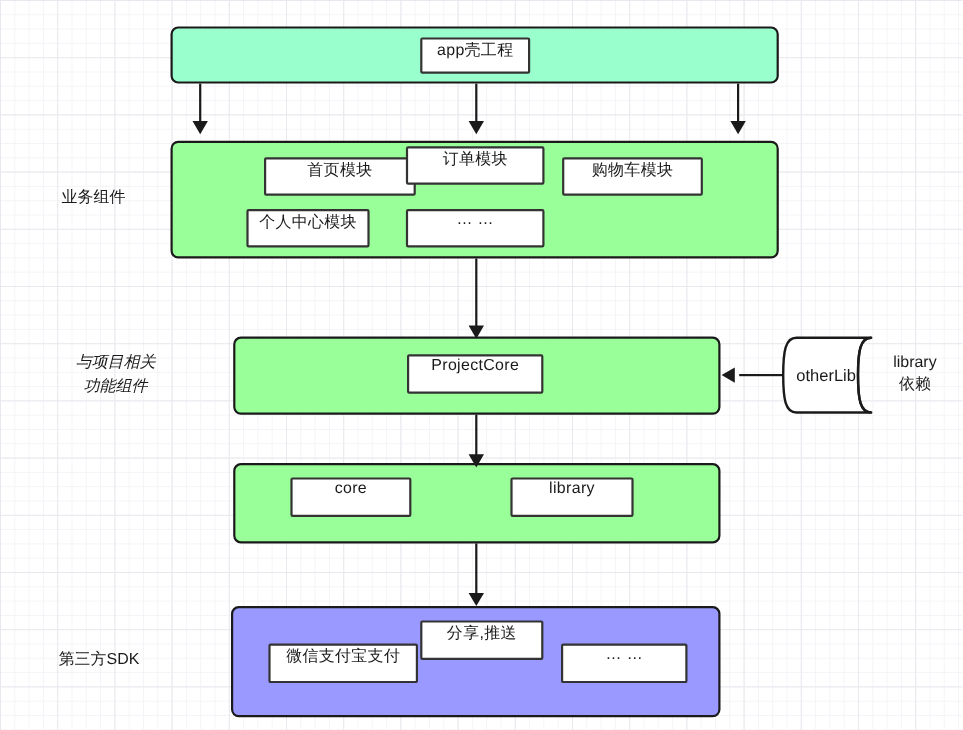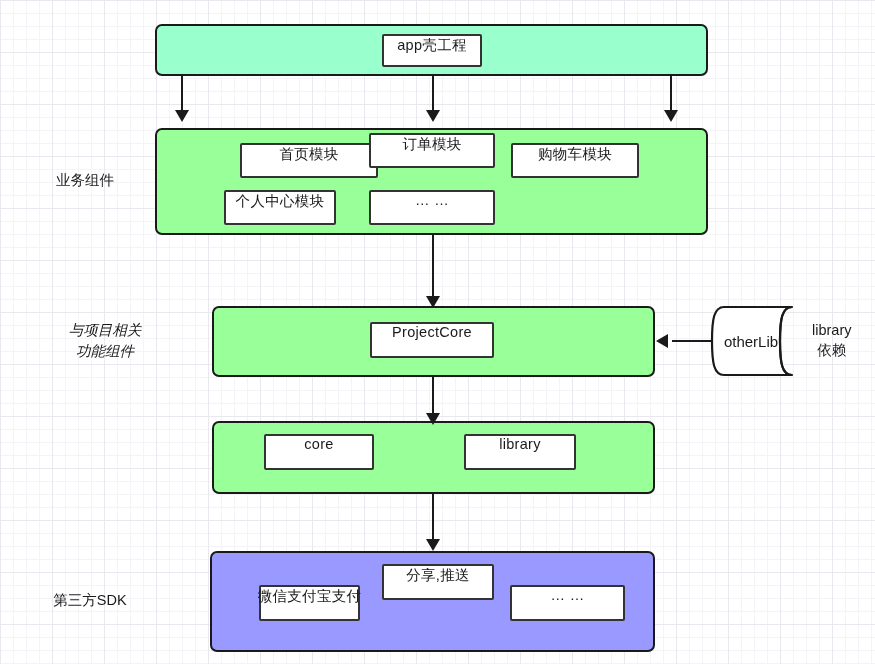--- a/index.html
+++ b/index.html
@@ -207,21 +207,21 @@
 
   <div class="vline" style="left:432px; top:494px; height:50px;"></div>
   <div class="arrow-down" style="left:426px; top:539px;"></div>
 
   <div class="row-label" style="left:20px; top:590px; width:140px;">
     <span>第三方SDK</span>
   </div>
 
   <div class="tier" style="left:210px; top:551px; width:445px; height:101px; background:#9999ff;"></div>
 
-  <div class="node" style="left:244px; top:585px; width:101px; height:36px;margin-left:15px;">
+  <div class="node" style="left:244px; top:585px; width:136px; height:36px;">
     <span>微信支付宝支付</span>
   </div>
   <div class="node" style="left:382px; top:564px; width:112px; height:36px;">
     <span>分享,推送</span>
   </div>
   <div class="node" style="left:510px; top:585px; width:115px; height:36px;">
     <span>… …</span>
   </div>
 
 </div>

